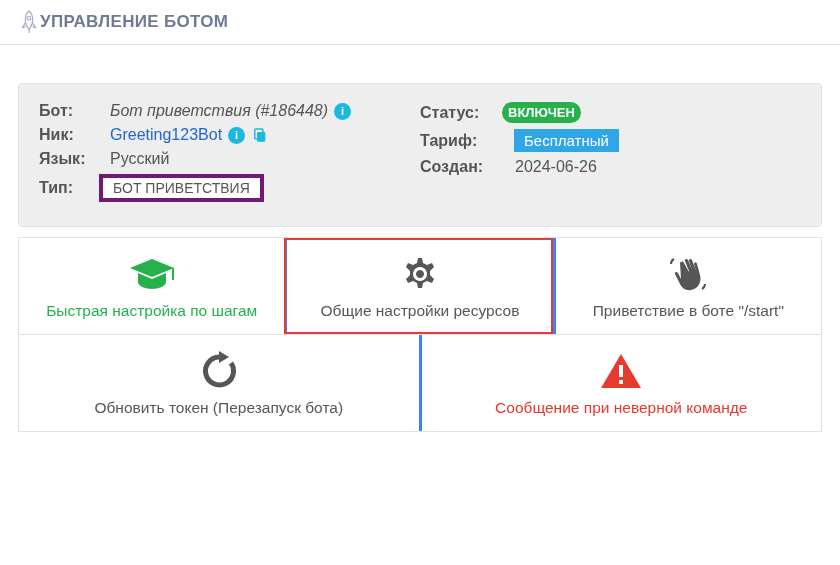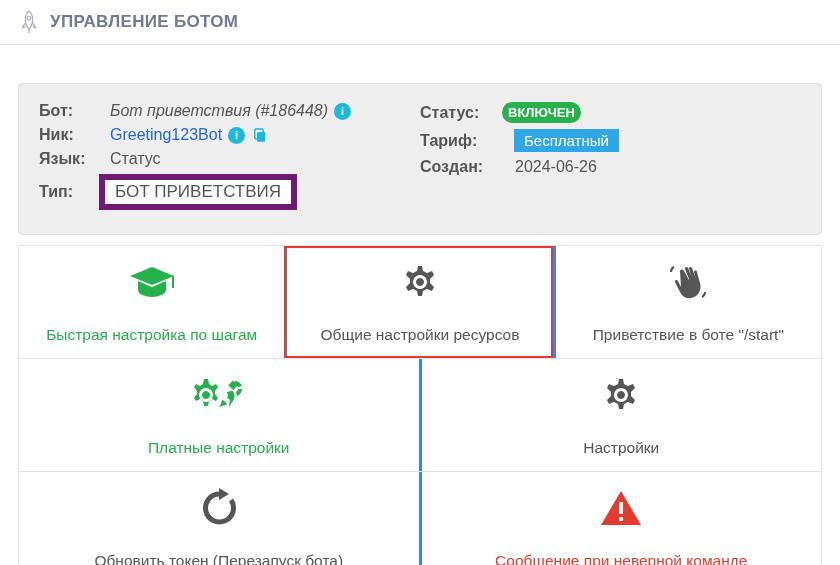--- a/index.html
+++ b/index.html
@@ -7,21 +7,20 @@
       font-family: -apple-system, BlinkMacSystemFont, "Segoe UI", Arial, sans-serif;
       background: #fff;
       width: 840px;
       height: 565px;
       font-size: 15px;
       color: #333;
     }
     .header {
       display: flex;
       align-items: center;
-      gap: 10px;
       padding: 9px 18px;
       border-bottom: 1px solid #e3e3e3;
     }
     .header-title {
       font-size: 17px;
       font-weight: 600;
       color: #6f7b95;
       letter-spacing: 0.3px;
     }
     .rocket-icon { width: 22px; height: 26px; }
@@ -57,23 +56,23 @@
     }
     .badge-blue {
       background: #2fa7e7;
       color: #fff;
       padding: 3px 10px;
       font-size: 15px;
       margin-left: 18px;
     }
     .chip {
       background: #fff;
-      border: 6px solid #701a75;
+      border: 4px solid #701a75;
       padding: 2px 10px;
-      font-size: 17px;
+      font-size: 14px;
       margin-left: 8px;
     }
     .info-icon {
       display: inline-flex;
       align-items: center;
       justify-content: center;
       width: 17px; height: 17px;
       background: #1bb8e0;
       color: #fff;
       border-radius: 50%;
@@ -90,21 +89,20 @@
     .grid-row + .grid-row { border-top: 1px solid #e3e3e3; }
     .tile {
       flex: 1;
       display: flex;
       flex-direction: column;
       align-items: center;
       justify-content: center;
       padding: 14px 8px 14px 8px;
       text-align: center;
       cursor: pointer;
-      gap: 16px;
     }
     .tile + .tile { border-left: 3px solid #3b82f6; }
     .tile-icon { height: 44px; display: flex; align-items: center; justify-content: center; margin-bottom: 6px; }
     .tile-label { font-size: 15.5px; }
     .tile-green .tile-label { color: #25b24c; }
     .tile-dark .tile-label { color: #565656; }
     .tile-red .tile-label { color: #e53a2e; }
     .tile-selected { outline: 2px solid #e53935; outline-offset: -2px; }
     svg { display: block; }
   </style>
@@ -136,21 +134,21 @@
       <span class="info-icon">i</span>
       <span class="copy-icon-wrap">
         <svg width="18" height="18" viewBox="0 0 24 24">
           <rect x="8" y="8" width="11" height="13" rx="1.5" fill="#1bb8e0"></rect>
           <rect x="5" y="4" width="11" height="13" rx="1.5" fill="none" stroke="#1bb8e0" stroke-width="2"></rect>
         </svg>
       </span>
     </div>
     <div class="info-row">
       <span class="info-label">Язык:</span>
-      <span class="info-val">Статус</span>
+      <span class="info-val">Русский</span>
     </div>
     <div class="info-row">
       <span class="info-label">Тип:</span>
       <span class="chip">БОТ ПРИВЕТСТВИЯ</span>
     </div>
   </div>
   <div class="info-col info-col2">
     <div class="info-row">
       <span class="info-label">Статус:</span>
       <span class="badge-green">ВКЛЮЧЕН</span>
@@ -190,40 +188,20 @@
       <div class="tile-icon">
         <svg width="40" height="40" viewBox="0 0 40 40">
           <path fill="#565656" d="M12 9c1-2 3-2 4 0l5 9c0 0 0-1 0-1l-4-10c-1-2 2-3 3-1l4 10-3-9c-1-2 2-3 3-1l4 11-2-7c0-2 3-2 3 0l3 11c2 7-2 14-9 15-5 1-9-2-11-6l-5-10c-1-2 2-3 3-1l3 6Z"></path>
           <path fill="none" stroke="#565656" stroke-width="2" d="M6 5c-2 1-3 3-3 5 M34 35c2-1 3-3 3-5"></path>
         </svg>
       </div>
       <div class="tile-label">Приветствие в боте "/start"</div>
     </div>
   </div>
 
-  <div class="grid-row">
-    <div class="tile tile-green">
-      <div class="tile-icon">
-        <svg width="56" height="40" viewBox="0 0 56 40">
-          <path fill="#25b24c" d="M15 13 a7 7 0 1 0 0.001 0 Z M15 24 a4 4 0 1 1 0.001 0 Z M13 4h4l1 5 3 2 4-2 2 3-3 4 0 3 3 4-2 3-4-2-3 2-1 5h-4l-1-5-3-2-4 2-2-3 3-4 0-3-3-4 2-3 4 2 3-2Z"></path>
-          <path fill="#25b24c" d="M38 6 l6 3 -3 6 -6-3 Z M40 16 c4 2 5 7 3 11 l-6-3 c1-2 0-4-2-5 Z M33 27 l6 3 -7 5 Z" transform="rotate(15 42 20)"></path>
-          <path fill="#25b24c" d="M44 6c3 0 6 2 7 5l-4 1c-1-1-2-2-3-2Zm7 8c0 3-2 6-5 7l-1-4c1-1 2-2 2-3Zm-8 9l-5 10 1-11Z"></path>
-        </svg>
-      </div>
-      <div class="tile-label">Платные настройки</div>
-    </div>
-    <div class="tile tile-dark">
-      <div class="tile-icon">
-        <svg width="40" height="40" viewBox="0 0 40 40">
-          <path fill="#565656" d="M20 13 a7 7 0 1 0 0.001 0 Z M20 24 a4 4 0 1 1 0.001 0 Z M18 4h4l1 5 4 2 5-2 2 4-4 4 0 4 4 4-2 4-5-2-4 2-1 5h-4l-1-5-4-2-5 2-2-4 4-4 0-4-4-4 2-4 5 2 4-2Z"></path>
-        </svg>
-      </div>
-      <div class="tile-label">Настройки</div>
-    </div>
-  </div>
 
   <div class="grid-row">
     <div class="tile tile-dark">
       <div class="tile-icon">
         <svg width="40" height="40" viewBox="0 0 40 40">
           <path fill="none" stroke="#565656" stroke-width="5" d="M 32 12 A 14 14 0 1 1 20 6"></path>
           <path fill="#565656" d="M20 0 L20 12 L30 6 Z"></path>
         </svg>
       </div>
       <div class="tile-label">Обновить токен (Перезапуск бота)</div>

